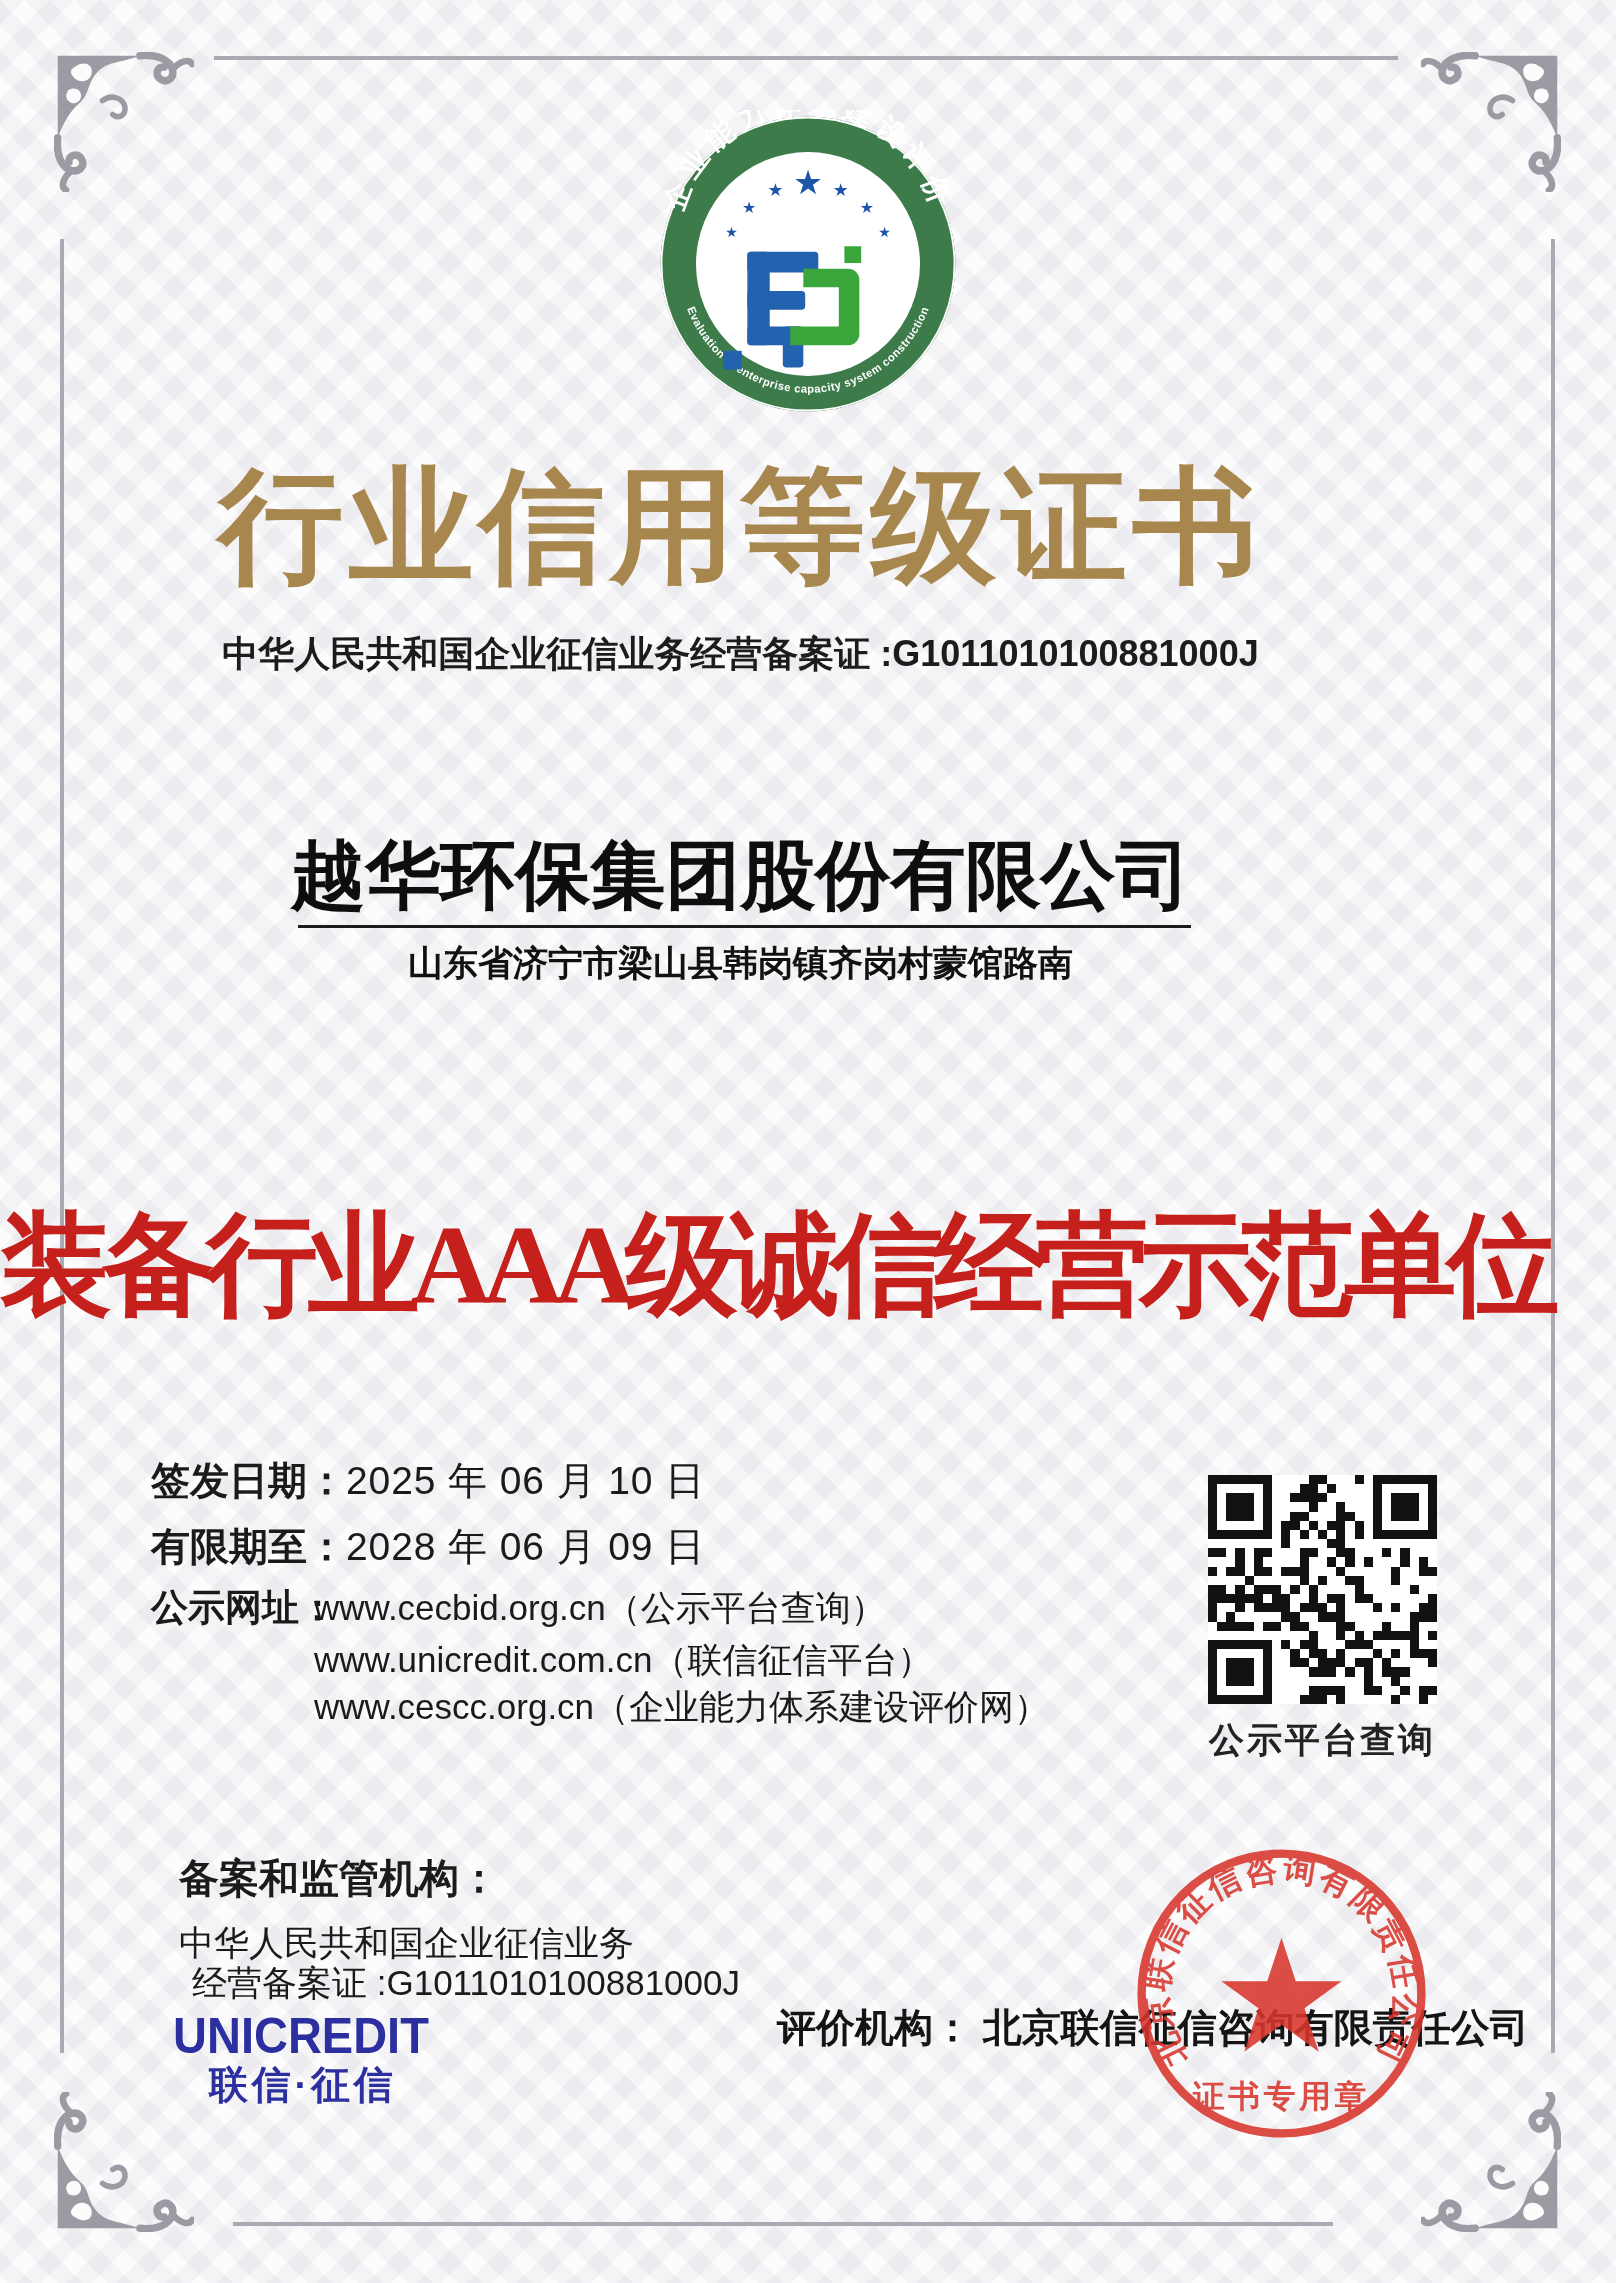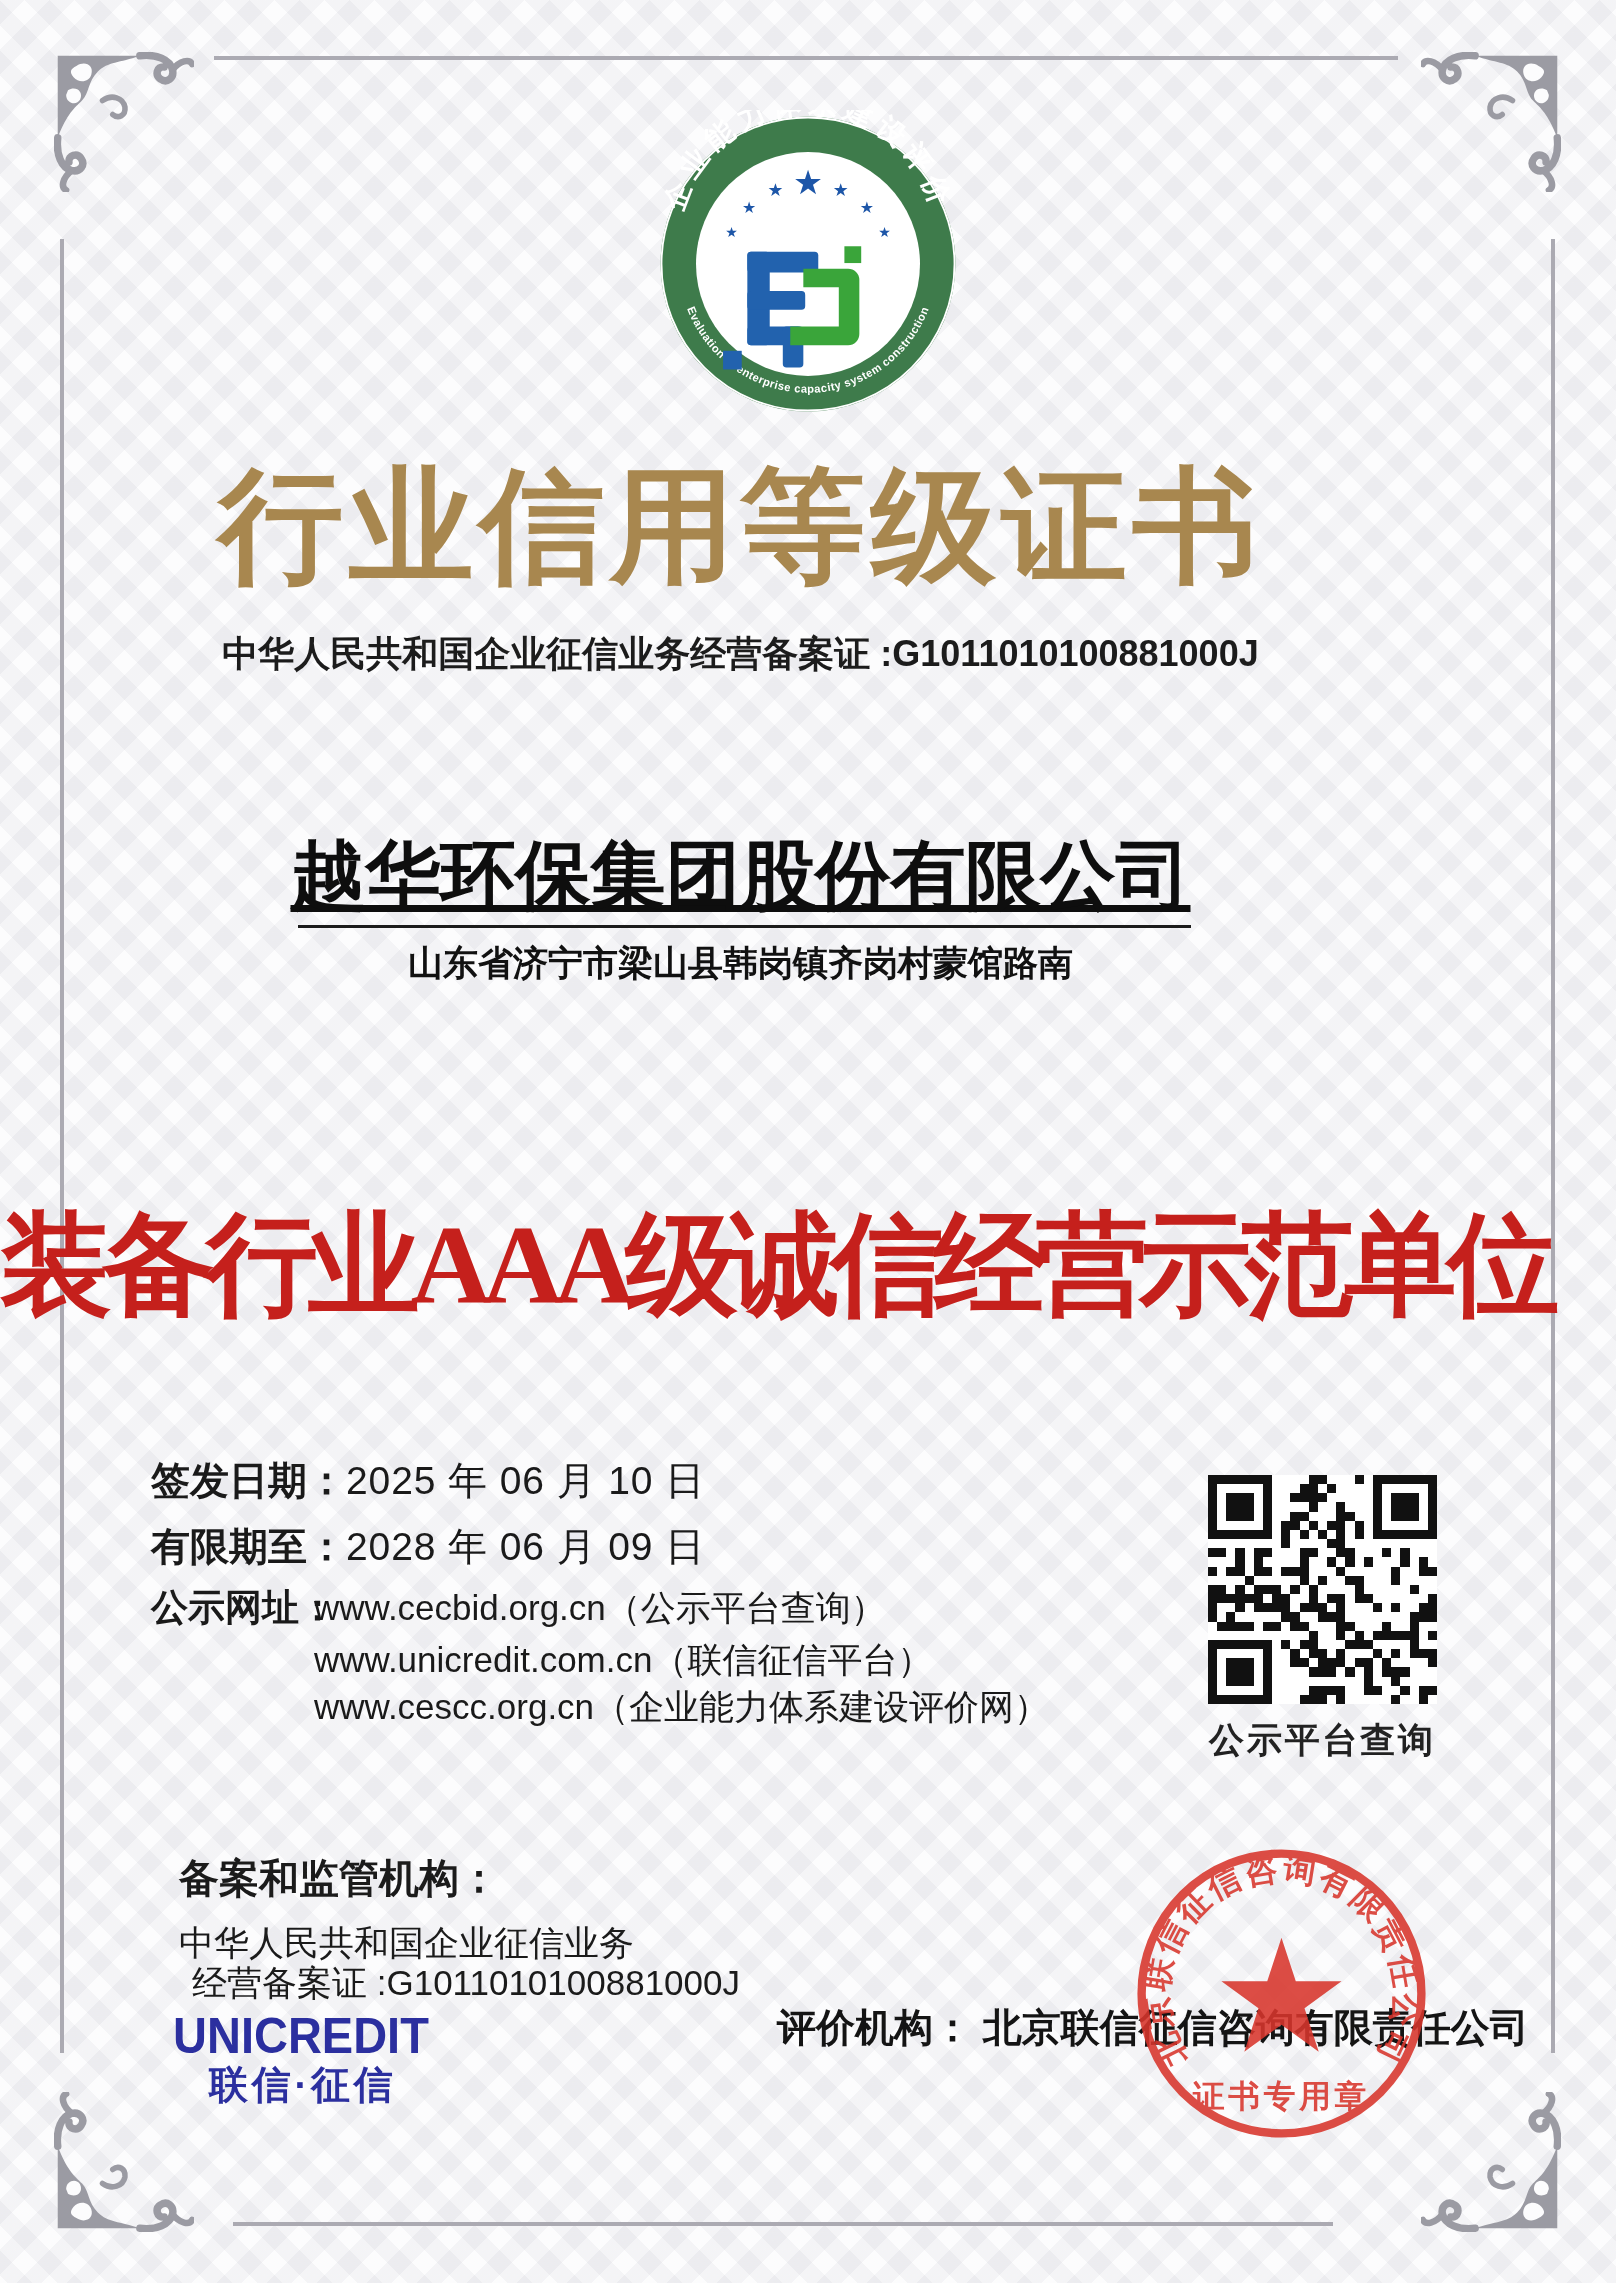--- a/index.html
+++ b/index.html
@@ -20,21 +20,21 @@
   .orn{position:absolute; width:140px; height:140px;}
   
   .title{
     top:462px; font-family:"Liberation Serif", serif; font-weight:900;
     font-size:125px; line-height:131px; letter-spacing:5.6px; color:#a8874f;
   }
   .subtitle{ top:602px; font-size:36px; font-weight:700; color:#1c1c1c;margin-top:28px; }
   .certline{ top:708px; font-size:44px; color:#111; }
   .certline .lbl{ font-weight:900; letter-spacing:3.7px;}
   .certline .val{ font-family:"Liberation Serif", serif; font-weight:700; letter-spacing:0.9px; margin-left:26px;}
-  .company{ top:826px; font-family:"Liberation Serif", serif; font-weight:900; font-size:75px; color:#0e0e0e; letter-spacing:0px;text-decoration:underline;}
+  .company{ top:826px; font-family:"Liberation Serif", serif; font-weight:900; font-size:75px; color:#0e0e0e; letter-spacing:0px;}
   .divider{ top:925px; left:298px; width:893px; height:2.8px; background:#1b1b1b;}
   .address{ top:940px; font-family:"Liberation Serif", serif; font-weight:700; font-size:35px; color:#111;}
   .rating-label{ left:191px; top:1072px; font-size:46px; font-weight:900; color:#151515; font-family:"Liberation Serif", serif;}
   .rating{ top:1195px; font-family:"Liberation Serif", serif; font-weight:900; font-size:112px; line-height:140px; letter-spacing:-9.3px; color:#c5201c; white-space:nowrap;}
   .info-row{ left:151px; font-size:39px; color:#1a1a1a; white-space:nowrap;}
   .info-row .lbl{ font-weight:800; }
   .info-row .val{ font-weight:500; letter-spacing:0.9px;}
   .site-val{ left:314px; font-size:35px; font-weight:500; color:#1a1a1a; white-space:nowrap;}
   .qr-wrap{ left:1208px; top:1475px; width:229px; height:229px; background:#ffffff;}
   .qr-caption{ left:1208px; top:1717px; width:229px; text-align:center; font-size:35px; font-weight:600; color:#222; letter-spacing:2.8px;}

